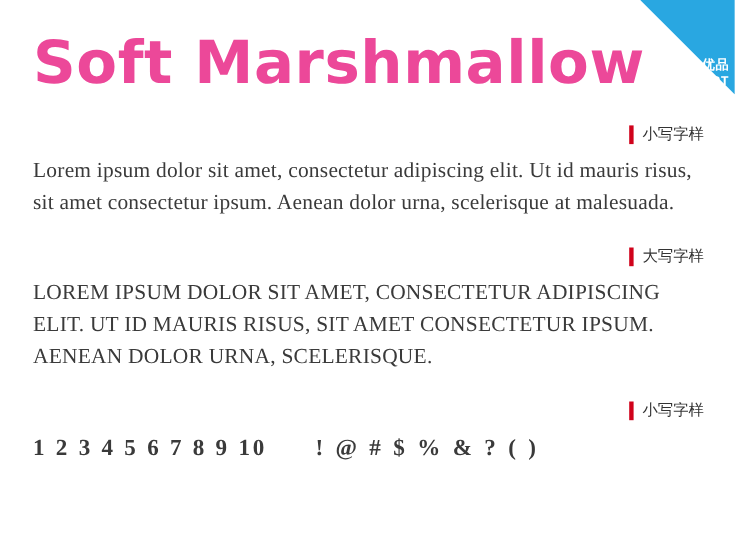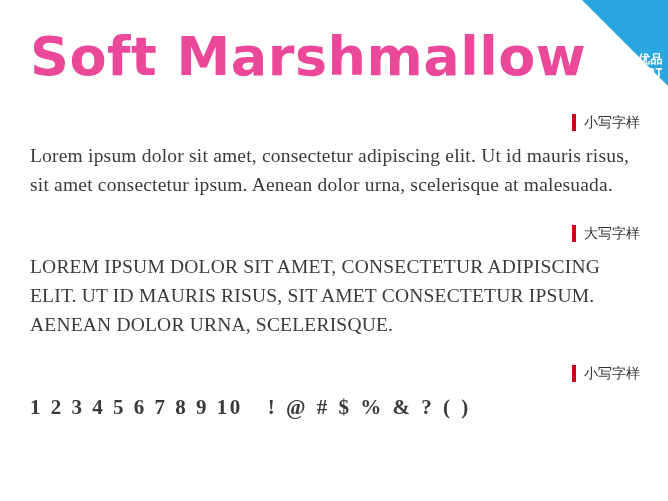--- a/index.html
+++ b/index.html
@@ -111,21 +111,21 @@
   .sample-numbers {
     font-size: 21px;
     line-height: 30px;
     font-weight: bold;
     letter-spacing: 2.5px;
     margin-top: 6px;
     display: flex;
     align-items: baseline;
   }
   .sample-numbers .digits {
-    margin-right: 25px;
+    margin-right: 44px;
   }
   .sample-numbers .symbols {
     letter-spacing: 3px;
   }
 </style>
 </head>
 <body>
 
 <div class="page">
 

